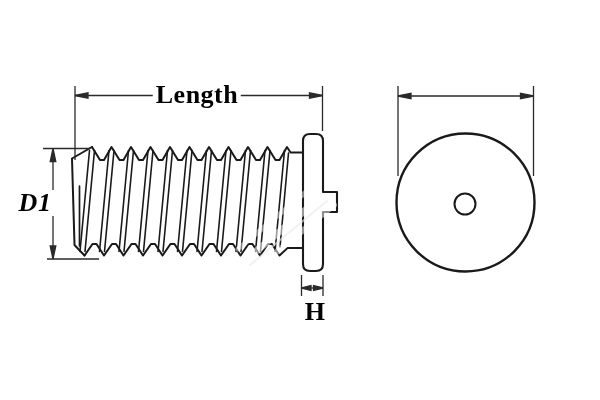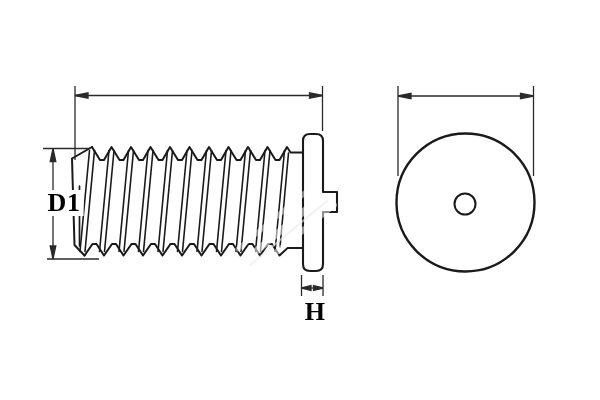--- a/index.html
+++ b/index.html
@@ -8,21 +8,21 @@
     font-family:"Liberation Serif", serif;overflow:hidden;
   }
   #drawing{position:absolute;left:0;top:0;}
   .dim-label{
     position:absolute;transform:translate(-50%,-50%);
     background:#ffffff;padding:0 3px;line-height:1;
     font-weight:bold;font-size:26px;color:#000;white-space:nowrap;
     letter-spacing:0.5px;
   }
   .lbl-length{left:197px;top:95px;}
-  .lbl-d1{left:64px;top:203px;}
+  .lbl-d1{left:35px;top:203px;font-style:italic;}
   .lbl-d2{left:465px;top:95px;}
   .lbl-h{left:315px;top:312px;}
 </style>
 </head>
 <body>
 
 <div id="stage">
 
   <svg id="drawing" width="600" height="400" viewBox="0 0 600 400">
 
@@ -118,15 +118,16 @@
       <g>
         <line x1="398" y1="86" x2="398" y2="176" fill="none"></line>
         <line x1="533.5" y1="86" x2="533.5" y2="176" fill="none"></line>
         <line x1="398" y1="96" x2="533.5" y2="96" fill="none"></line>
         <polygon points="398,96 411,93.2 411,98.8"></polygon>
         <polygon points="533.5,96 520.5,93.2 520.5,98.8"></polygon>
       </g>
     </g>
   </svg>
 
+  <div class="dim-label lbl-length">Length</div>
   <div class="dim-label lbl-d1">D1</div>
   <div class="dim-label lbl-h">H</div>
 </div>
 
 </body></html>

